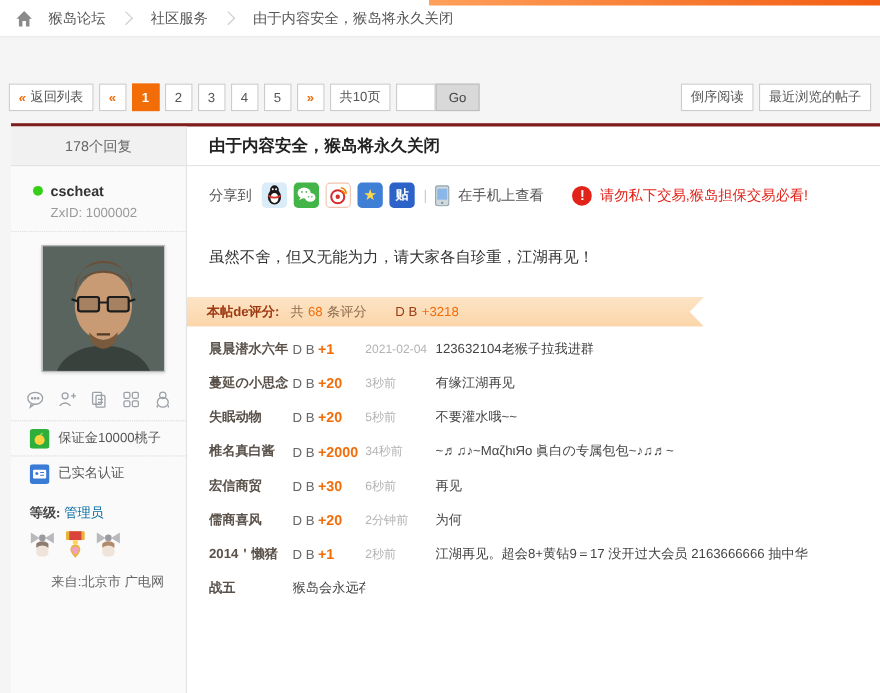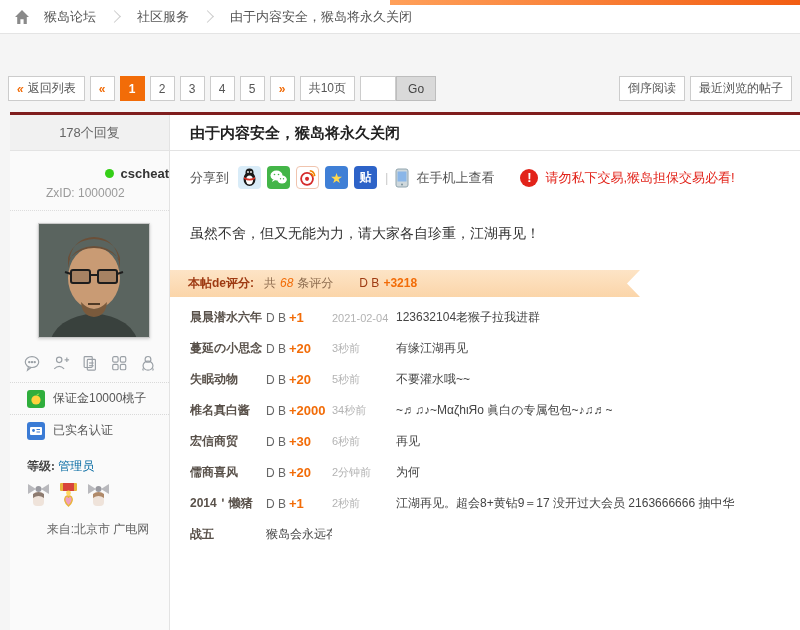--- a/index.html
+++ b/index.html
@@ -34,21 +34,21 @@
   .pg-right { margin-left:auto; display:flex; }
   
   .panel { position:absolute; top:112px; left:10px; width:800px; height:518px;
     background:#fff; border-top:3px solid #7f1d1d; display:flex; overflow:hidden; }
   .sidebar { width:160px; flex:0 0 160px; background:#fafafa; border-right:1px solid #e3e3e3; }
   .main { flex:1; overflow:hidden; position:relative; }
   
   .sb-head { height:36px; line-height:36px; text-align:center; font-size:13px; color:#666;
     background:#f1f1f1; border-bottom:1px solid #e3e3e3; }
   .sb-user { padding:15px 0 10px 20px; border-bottom:1px dotted #ddd; }
-  .sb-user-line { display:flex; align-items:center;justify-content:flex-end; }
+  .sb-user-line { display:flex; align-items:center; }
   .dot { width:9px; height:9px; border-radius:50%; background:#35cf17; margin-right:7px; }
   .uname { font-size:13px; font-weight:bold; color:#333; }
   .zxid { font-size:12px; color:#9a9a9a; margin:5px 0 0 16px; }
   .avatar-box { width:112px; height:115px; margin:12px 0 10px 28px;
     border:1px solid #c9c9c9; background:#5a645f; box-shadow:0 1px 3px rgba(0,0,0,.18); }
   .avatar-box svg { display:block; width:110px; height:113px; }
   .sb-icons { display:flex; justify-content:center; gap:11px; padding:6px 0 10px; }
   .sb-icons svg { width:18px; height:18px; stroke:#9aa0a6; fill:none; stroke-width:1.3; cursor:pointer; }
   .sb-badge { display:flex; align-items:center; gap:8px; height:32px;
     border-top:1px dotted #d9d9d9; padding-left:17px; font-size:12px; color:#555; }
@@ -90,23 +90,23 @@
   .hl-box { margin:6px 18px 0 18px; height:27px; line-height:25px; text-align:center;
     background:#fffbea; border:1px solid #e5d9a2; font-size:12px; color:#999; }
   
   .content { padding:24px 20px 0 20px; font-size:14px; color:#333; }
   
   .ribbon { margin-top:27px; width:470px; height:27px; line-height:27px;
     background:linear-gradient(#fde4c6,#fbd5a9); padding-left:18px; font-size:12px;
     clip-path:polygon(0 0,100% 0,calc(100% - 13px) 50%,100% 100%,0 100%); white-space:nowrap; }
   .ribbon .rl { color:#9e3a12; font-weight:bold; margin-right:10px; }
   .ribbon .muted { color:#8d6c4f; }
-  .ribbon .num { color:#f26c08; margin:0 4px;font-style:italic; }
+  .ribbon .num { color:#f26c08; margin:0 4px; }
   .ribbon .cur { color:#9e3a12; margin-left:26px; }
-  .ribbon .tot { color:#f26c08; font-weight:bold; margin-left:4px; }
+  .ribbon .tot { color:#f26c08; font-weight:normal; margin-left:4px; }
   .r-rows { margin-top:5px; }
   .r-row { display:grid; grid-template-columns:76px 66px 64px auto;
     padding:7px 0 7px 20px; font-size:12px; align-items:center; white-space:nowrap; }
   .r-user { font-weight:bold; color:#59514a; cursor:pointer; overflow:hidden; }
   .r-score .cur { font-style:normal; color:#666; margin-right:3px; }
   .r-score .val { color:#f26c08; font-size:13px; }
   .r-time { color:#b3b3b3; font-size:11px; }
   .r-comment { color:#444; overflow:hidden; }
 </style>
 </head>

